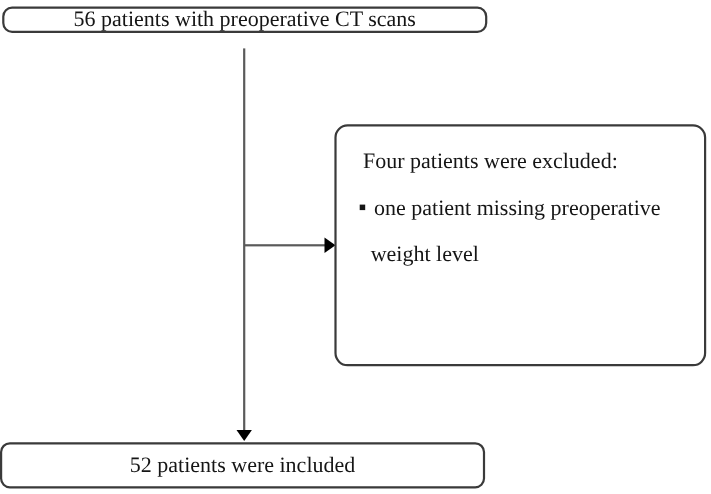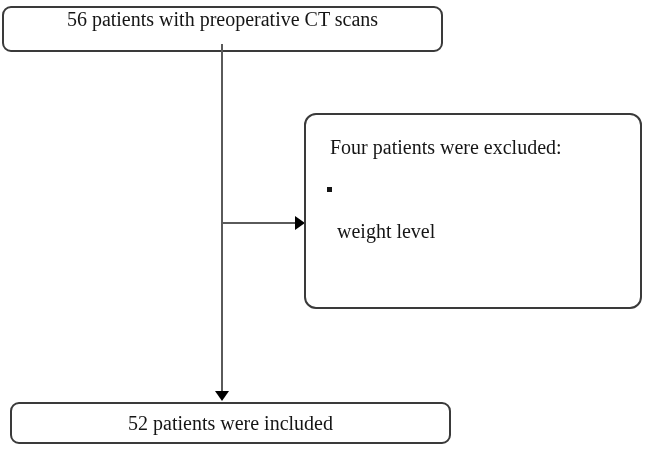--- a/index.html
+++ b/index.html
@@ -14,31 +14,31 @@
   }
   .box {
     position: absolute;
     box-sizing: border-box;
     background: #ffffff;
     border: 2px solid #3a3a3a;
     font-size: 20px;
     color: #151515;
   }
   .top-box {
-    left: 2px; top: 6px; width: 441px; height: 46px;
+    left: 2px; top: 6px; width: 441px; height: 24px;
     border-radius: 9px;
-    display: flex; align-items: flex-start; justify-content: center;
+    display: flex; align-items: center; justify-content: center;
   }
   .bottom-box {
-    left: 10px; top: 402px; width: 441px; height: 42px;
+    left: 0; top: 402px; width: 441px; height: 42px;
     border-radius: 9px;
     display: flex; align-items: center; justify-content: center;
   }
   .exclusion-box {
-    left: 304px; top: 113px; width: 338px; height: 196px;
+    left: 304px; top: 113px; width: 338px; height: 220px;
     border-radius: 12px;
     padding: 11px 8px 0 21px;
   }
   .excl-title {
     line-height: 42px;
     padding-left: 3px;
     white-space: nowrap;
   }
   .excl-line1 {
     line-height: 42px;
@@ -98,21 +98,21 @@
   <div class="hline"></div>
   <div class="arrow-right"></div>
   <div class="arrow-down"></div>
 
   <div class="box exclusion-box">
     <div class="excl-title">Four patients were excluded:</div>
 
 
     <div>
       <div class="excl-line1">
-        <span class="bullet"></span>
+        <span class="bullet"></span><span>one patient missing preoperative</span>
       </div>
       <div class="excl-line2">weight level</div>
     </div>
   </div>
 
   <div class="box bottom-box">
     <span>52 patients were included</span>
   </div>
 
 </div>

